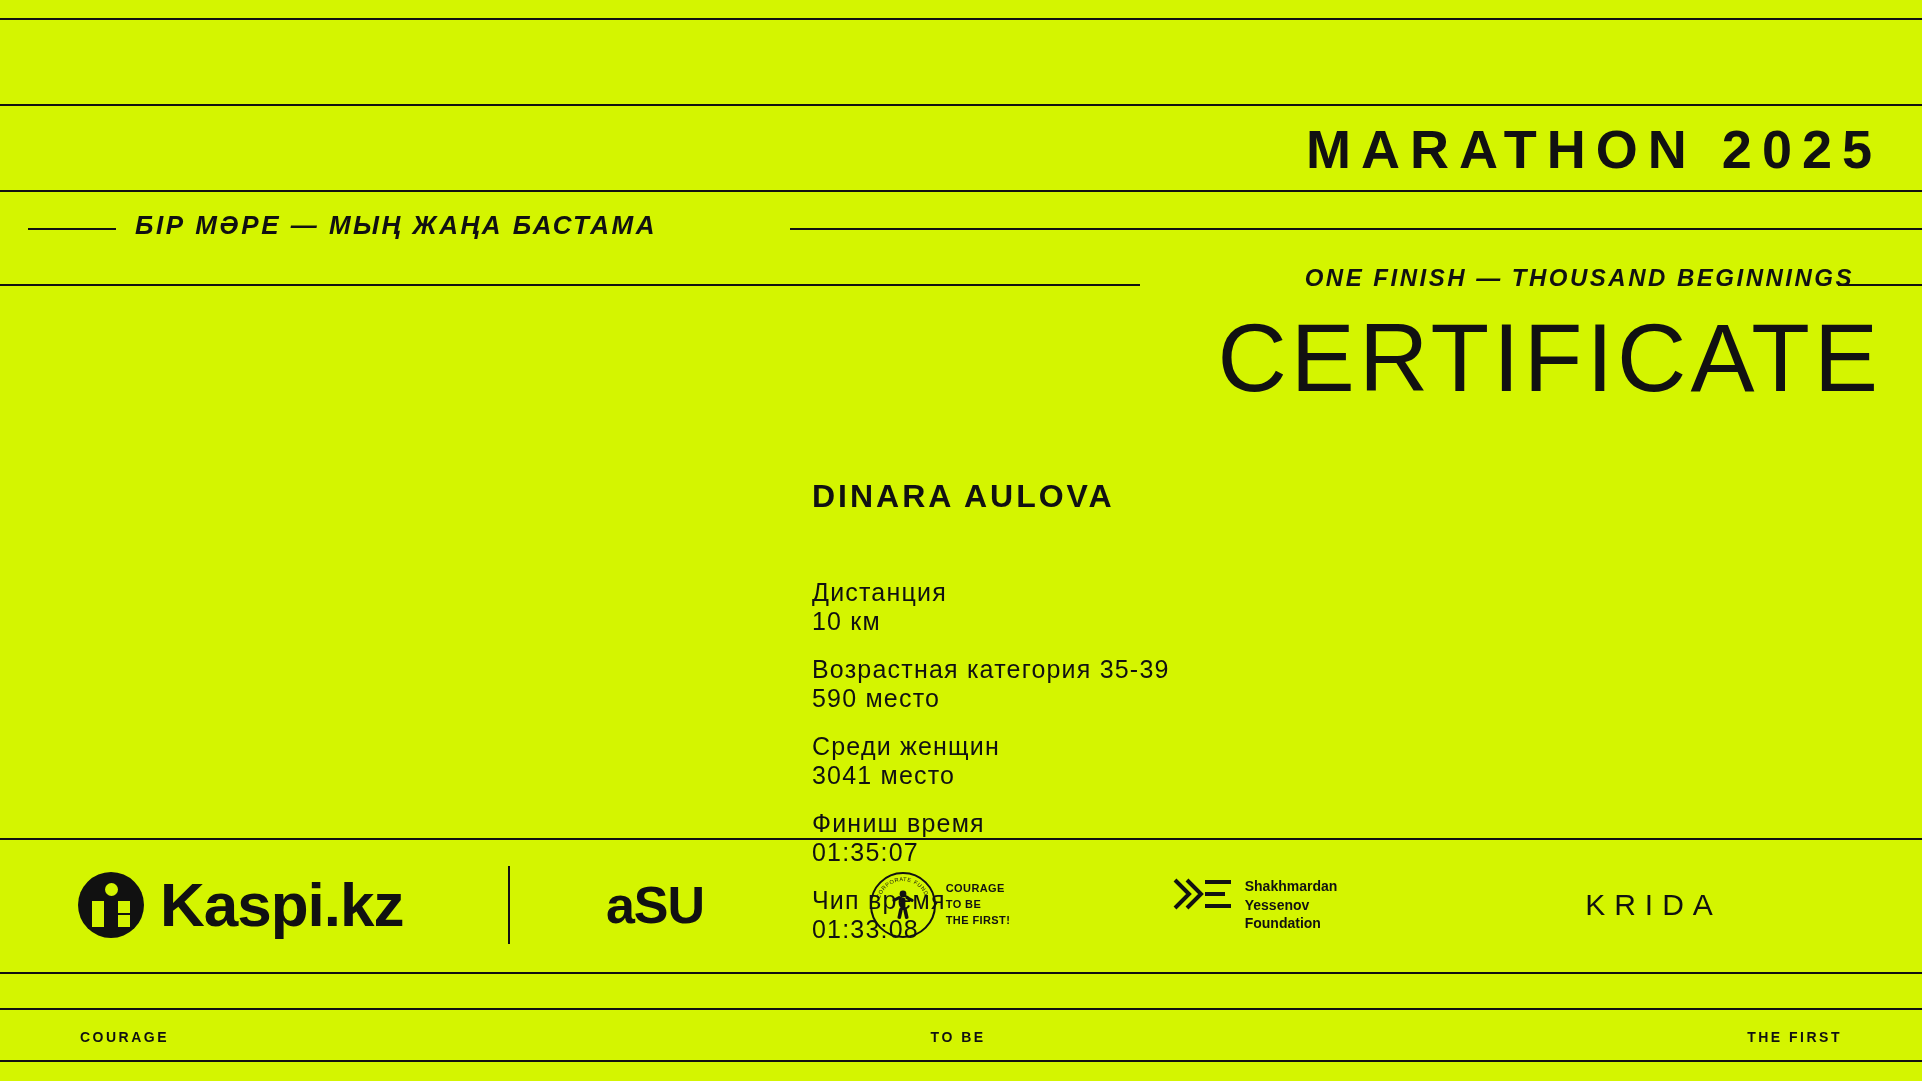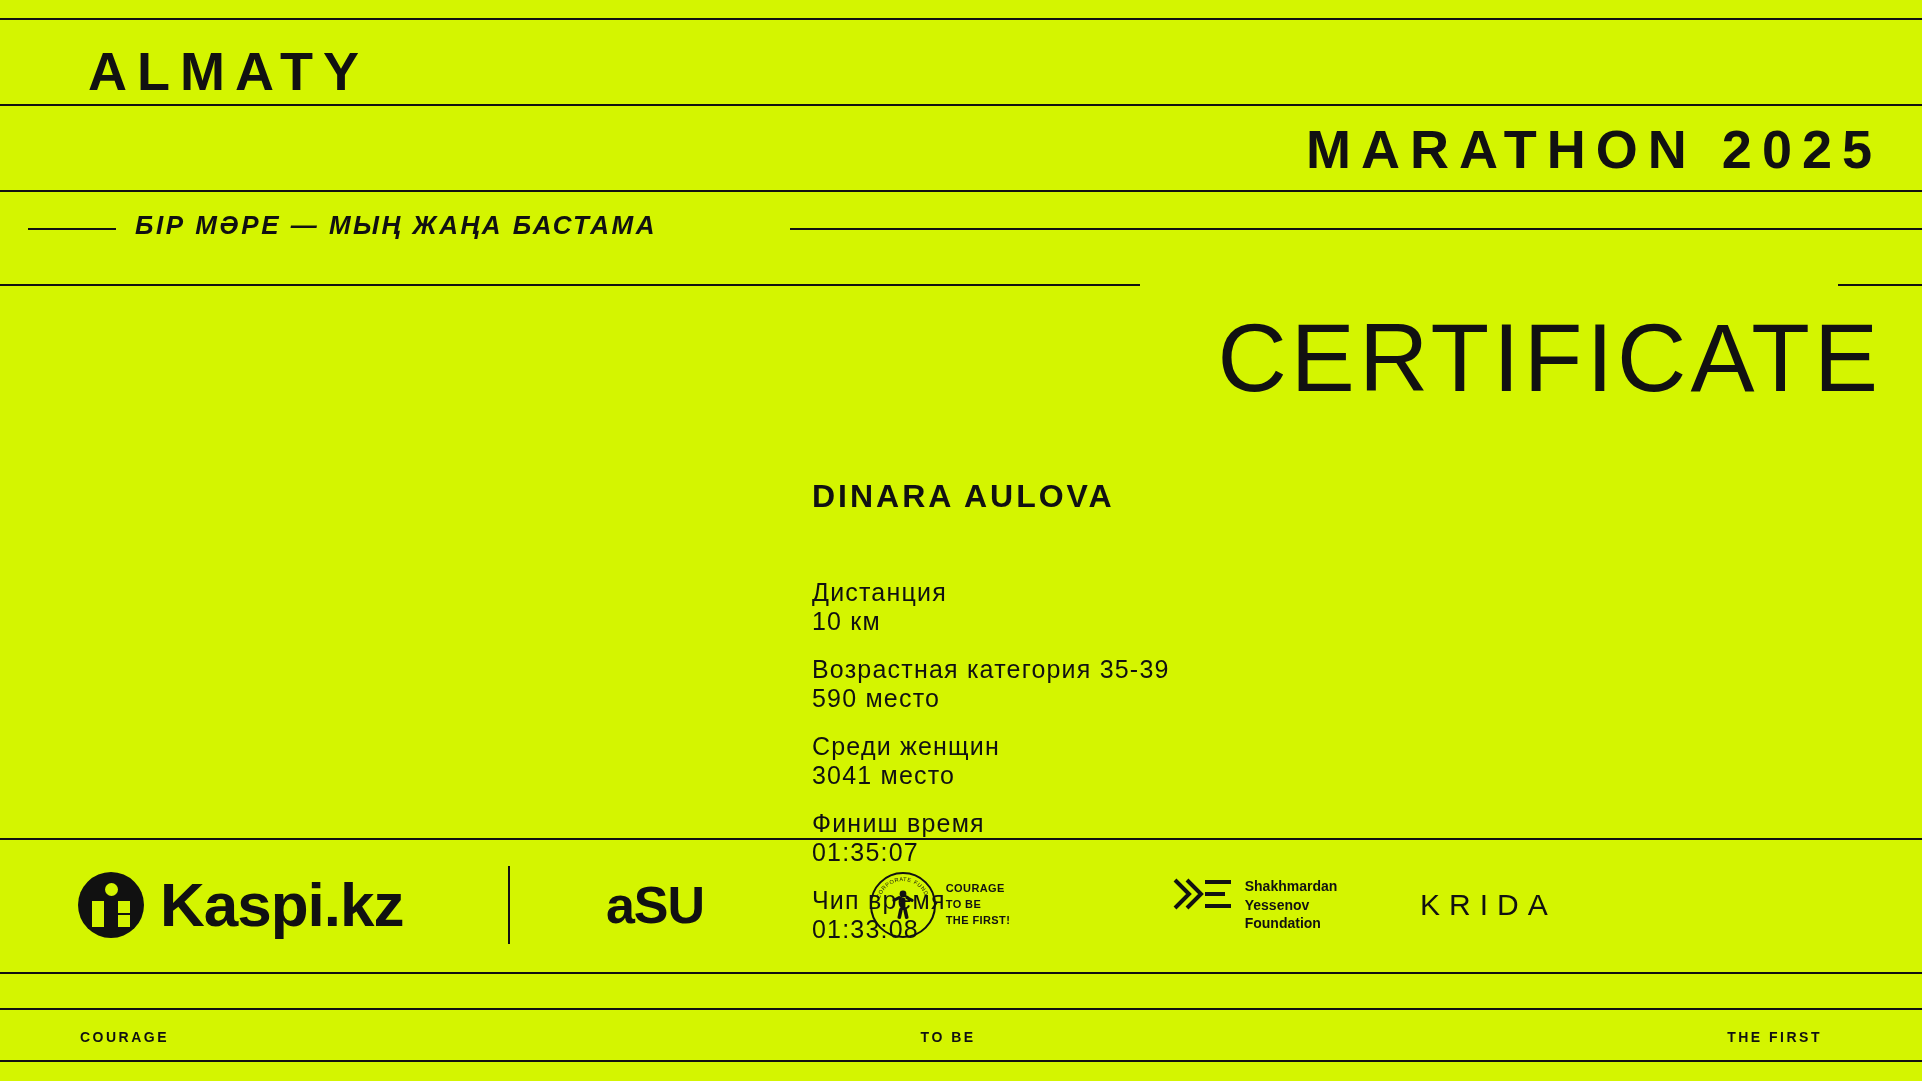--- a/index.html
+++ b/index.html
@@ -210,21 +210,21 @@
     letter-spacing: 0.4px;
   }
   .sp-shakh { width: 330px; }
   .shakh-logo { display: flex; align-items: flex-start; }
   .shakh-mark { width: 62px; height: 34px; margin-right: 10px; flex: none; }
   .shakh-lines {
     font-size: 14px;
     font-weight: 700;
     line-height: 1.35;
   }
-  .sp-krida { flex: 1; justify-content: flex-start; padding-right: 35px; }
+  .sp-krida { flex: 1; justify-content: center; padding-right: 35px; }
   .krida-text {
     font-size: 30px;
     font-weight: 400;
     letter-spacing: 9px;
     line-height: 1;
   }
 
   
   .footer {
     position: absolute;
@@ -236,42 +236,42 @@
     align-items: center;
   }
   .footer span {
     font-size: 14px;
     font-weight: 700;
     letter-spacing: 2.5px;
     white-space: nowrap;
   }
   .f-left { padding-left: 80px; }
   .f-mid { flex: 1; text-align: center; }
-  .f-right { padding-right: 100px; }
+  .f-right { padding-right: 80px; }
 </style>
 </head>
 <body>
 
 <div class="cert">
 
   <div class="rule" style="left:0; top:18px; width:1922px;"></div>
   <div class="rule" style="left:0; top:104px; width:1922px;"></div>
   <div class="rule" style="left:0; top:190px; width:1922px;"></div>
   <div class="rule" style="left:28px; top:228px; width:88px;"></div>
   <div class="rule" style="left:790px; top:228px; width:1132px;"></div>
   <div class="rule" style="left:0; top:284px; width:1140px;"></div>
   <div class="rule" style="left:1838px; top:284px; width:84px;"></div>
   <div class="rule" style="left:0; top:838px; width:1922px;"></div>
   <div class="rule" style="left:0; top:972px; width:1922px;"></div>
   <div class="rule" style="left:0; top:1008px; width:1922px;"></div>
   <div class="rule" style="left:0; top:1060px; width:1922px;"></div>
 
-  <div class="almaty">ALMATY</div>
   <div class="marathon">MARATHON 2025</div>
   <div class="tagline-kz">БІР МӘРЕ — МЫҢ ЖАҢА БАСТАМА</div>
+  <div class="tagline-en">ONE FINISH — THOUSAND BEGINNINGS</div>
   <div class="certificate-title">CERTIFICATE</div>
 
   <div class="athlete-name">DINARA AULOVA</div>
 
   <div class="results">
     <div class="result-row">
       <div class="result-label">Дистанция</div>
       <div class="result-value">10 км</div>
     </div>
     <div class="result-row">

